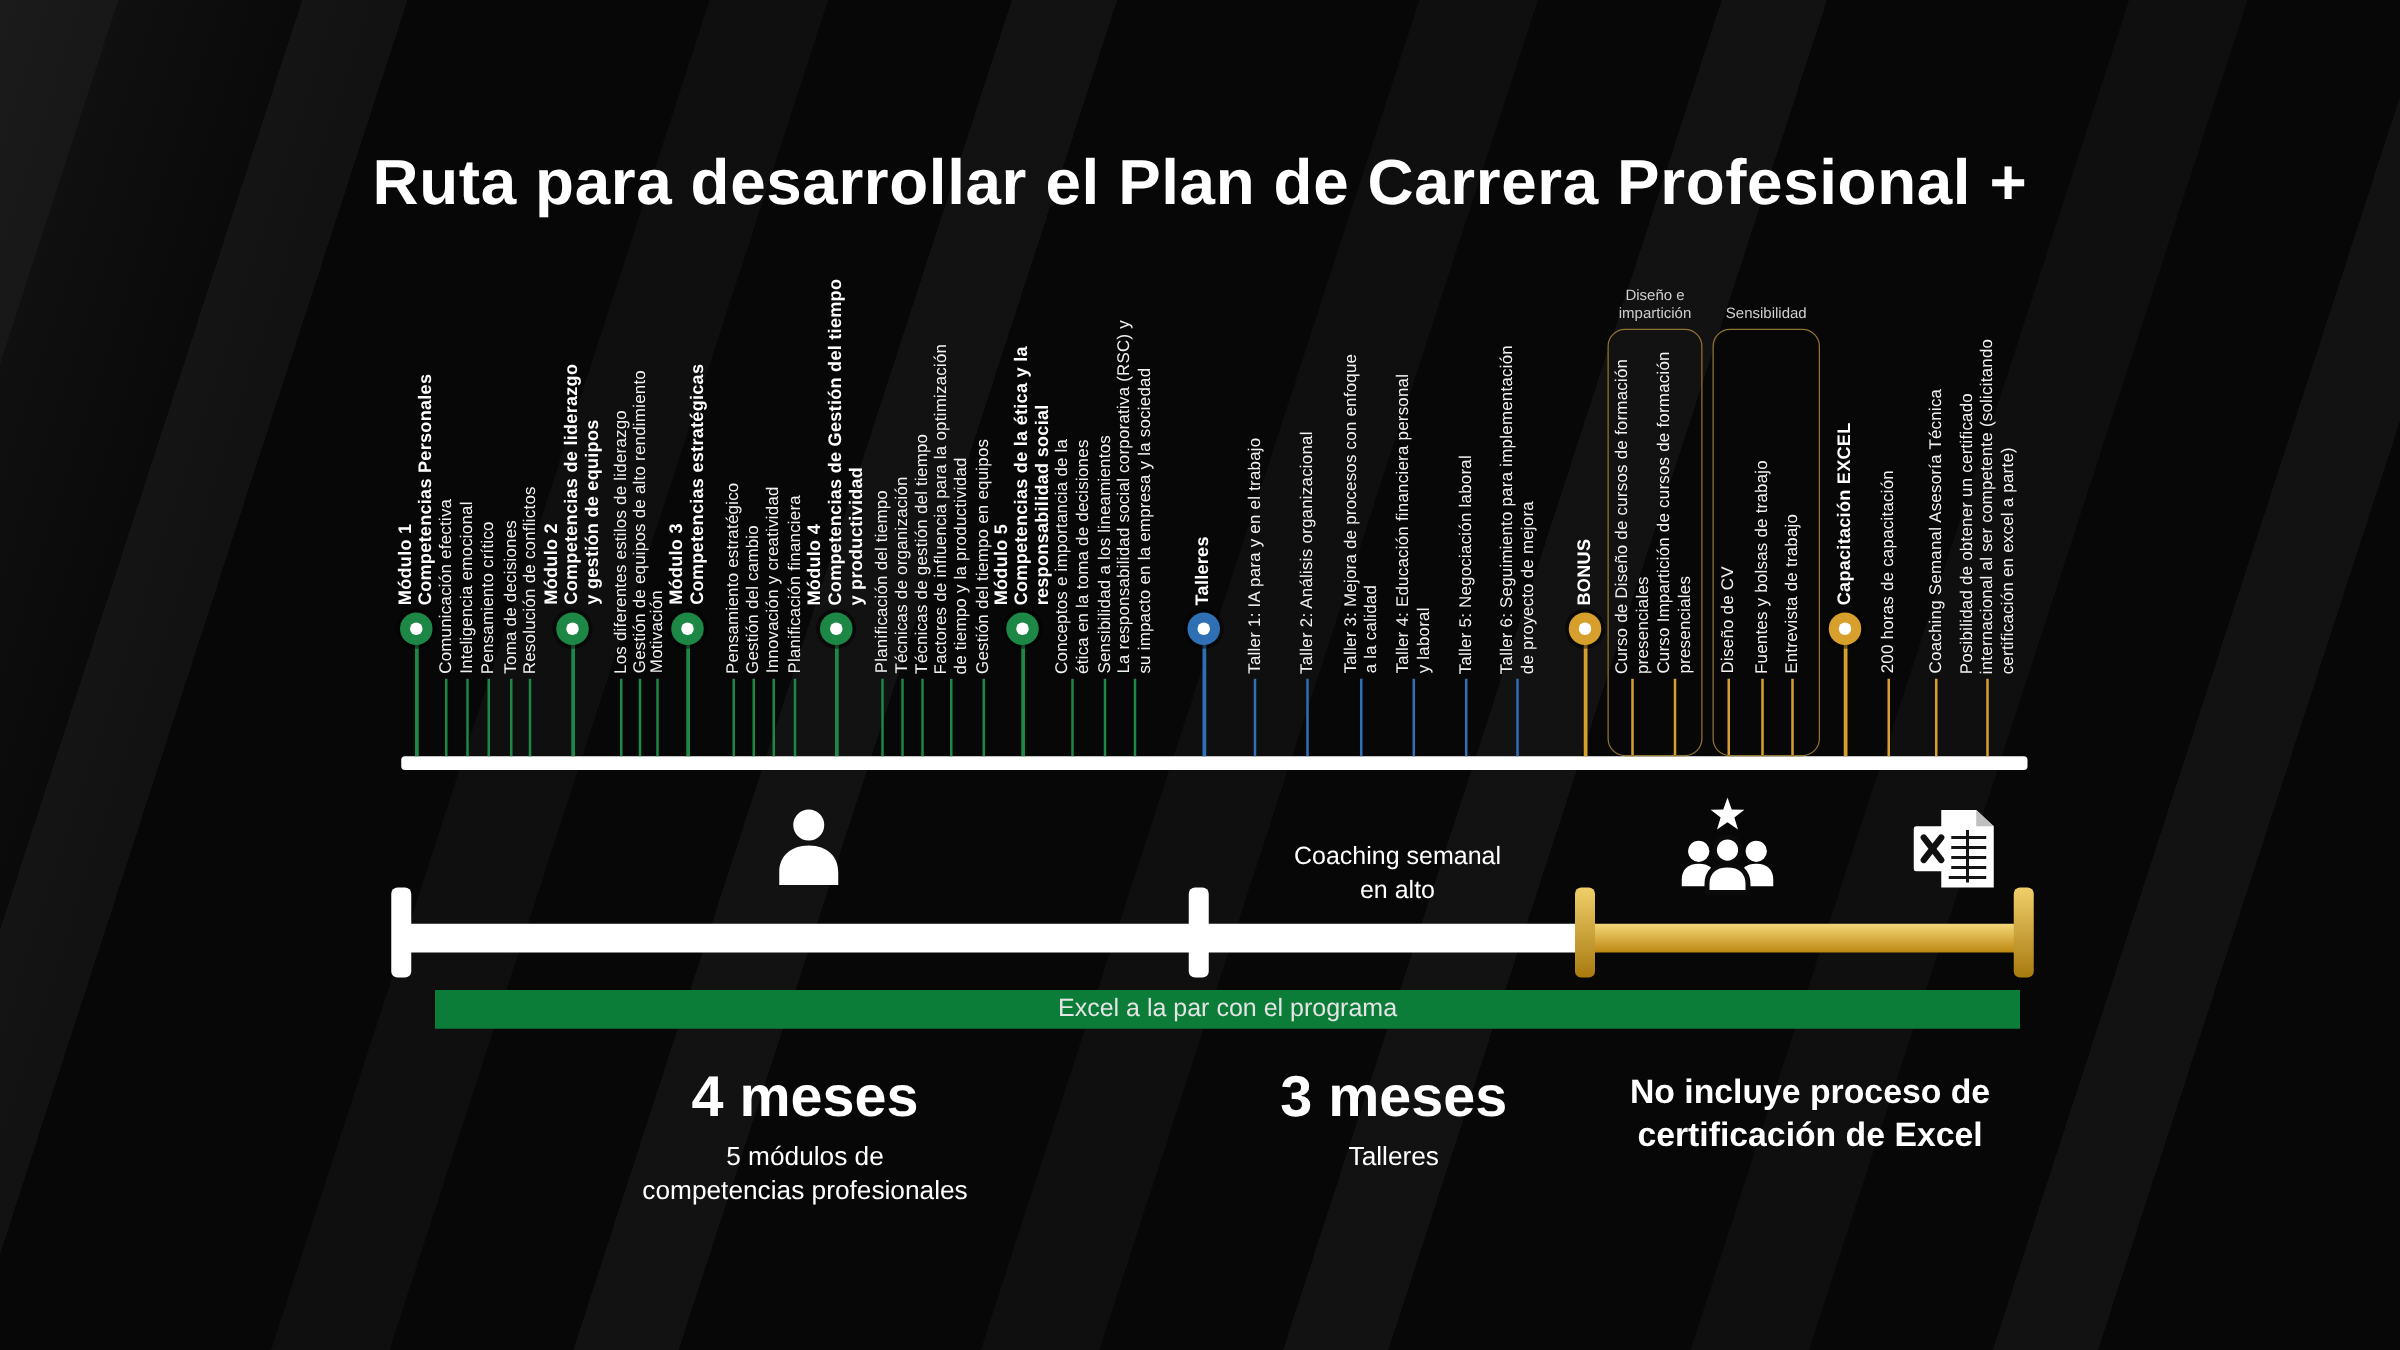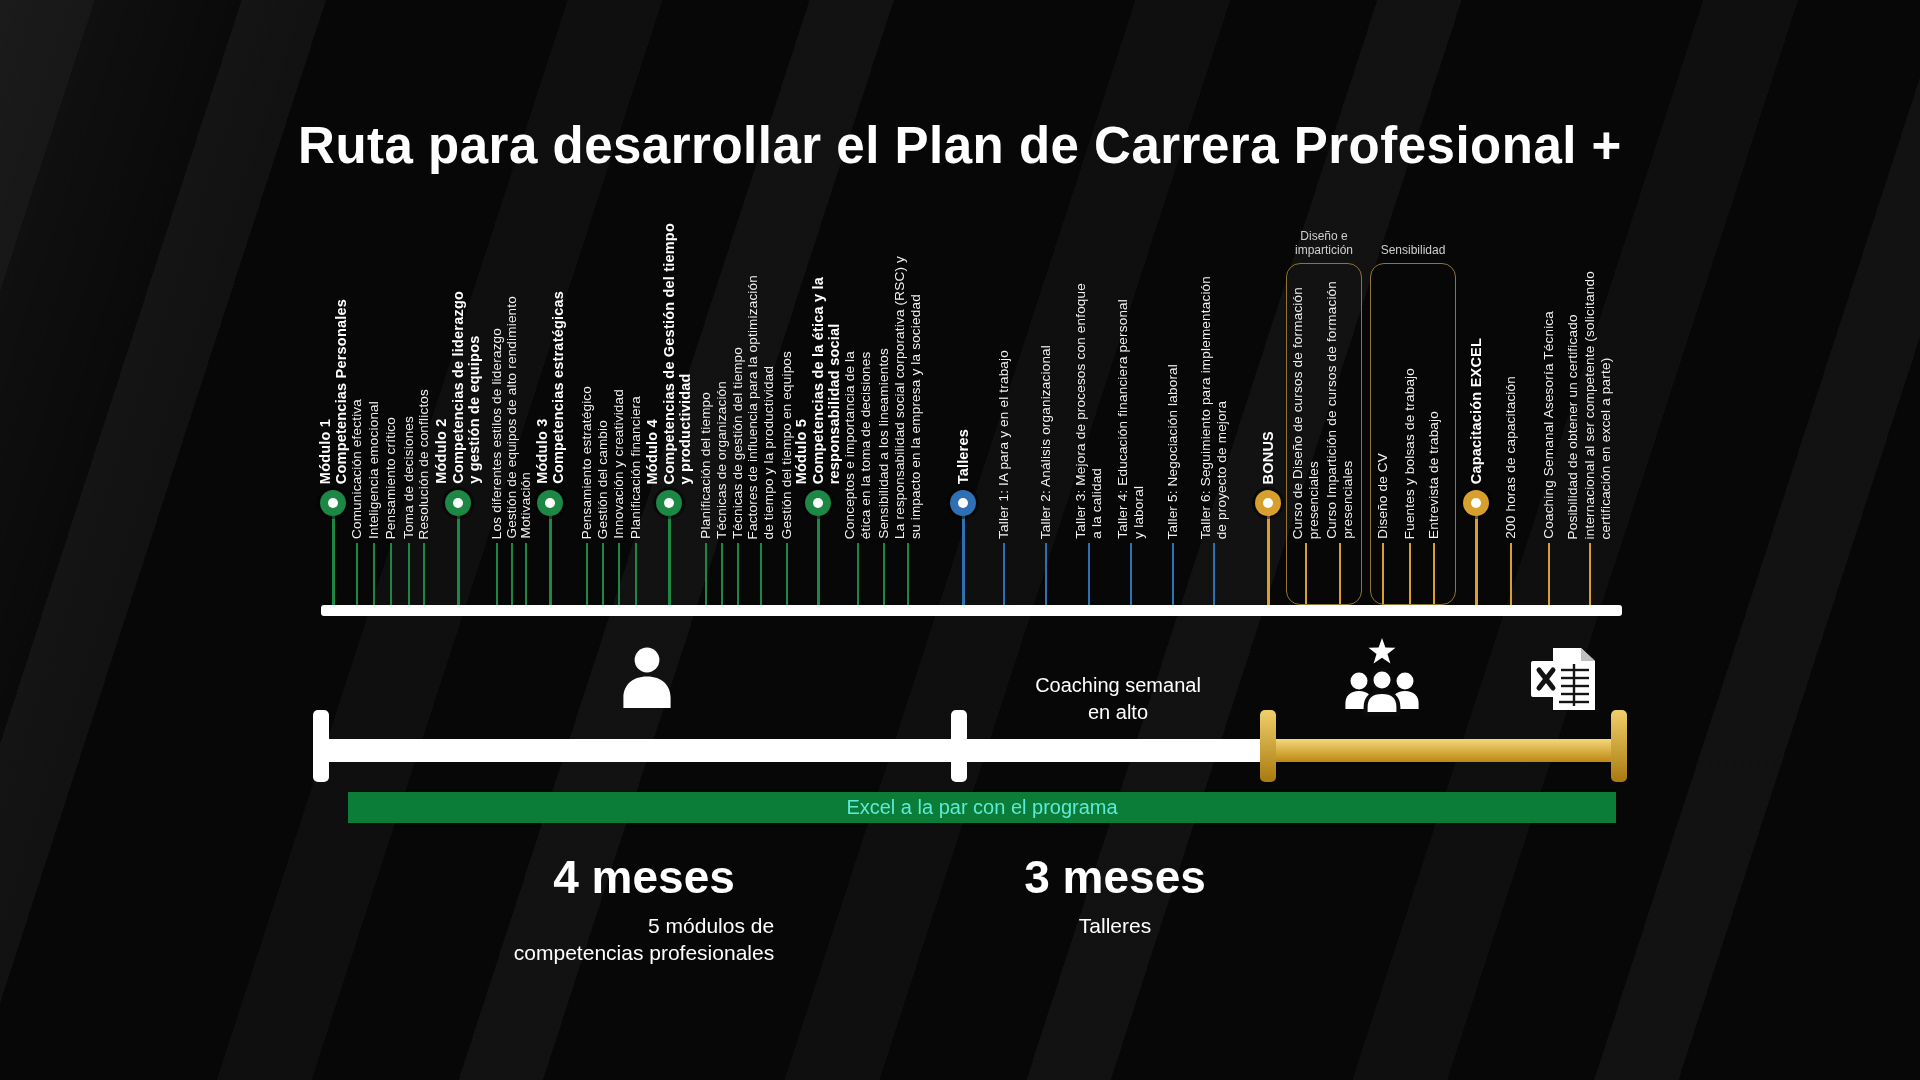--- a/index.html
+++ b/index.html
@@ -53,21 +53,21 @@
   
   .seg { position:absolute; top:739px; height:23px; }
   .seg.white { background:#fff; }
   .seg.gold { background:linear-gradient(180deg,#f5d87a,#bd8812); }
   .cap { position:absolute; top:710px; width:16px; height:72px; border-radius:5px; }
   .cap.white { background:#fff; }
   .cap.gold { background:linear-gradient(180deg,#f0cf6a,#a87a10); }
   .excel-strip {
     position:absolute; left:348px; top:792px; width:1268px; height:31px;
     background:#0c7c39; display:flex; align-items:center; justify-content:center;
-    font-size:20px; color:#5eead4;
+    font-size:20px; color:#e5e5e5;
   }
   
   .footer-big {
     position:absolute; top:850px; transform:translateX(-50%);
     font-size:46px; font-weight:bold; white-space:nowrap;
   }
   .footer-small {
     position:absolute; top:912px; transform:translateX(-50%);
     font-size:21px; line-height:27px; text-align:center; white-space:pre-line;
   }
@@ -267,18 +267,20 @@
     <div class="cap white" style="left:951px;"></div>
     <div class="cap gold" style="left:1260px;"></div>
     <div class="cap gold" style="left:1611px;"></div>
   </div>
 
   <div class="excel-strip">
     <span>Excel a la par con el programa</span>
   </div>
 
   <div class="footer-big" style="left:644px;">4 meses</div>
-  <div class="footer-small" style="left:644px;text-align:right;">5 módulos de
+  <div class="footer-small" style="left:644px;">5 módulos de
 competencias profesionales</div>
   <div class="footer-big" style="left:1115px;">3 meses</div>
   <div class="footer-small" style="left:1115px;">Talleres</div>
+  <div class="footer-note" style="left:1448px;">No incluye proceso de
+certificación de Excel</div>
 
 </div>
 
 </body></html>

